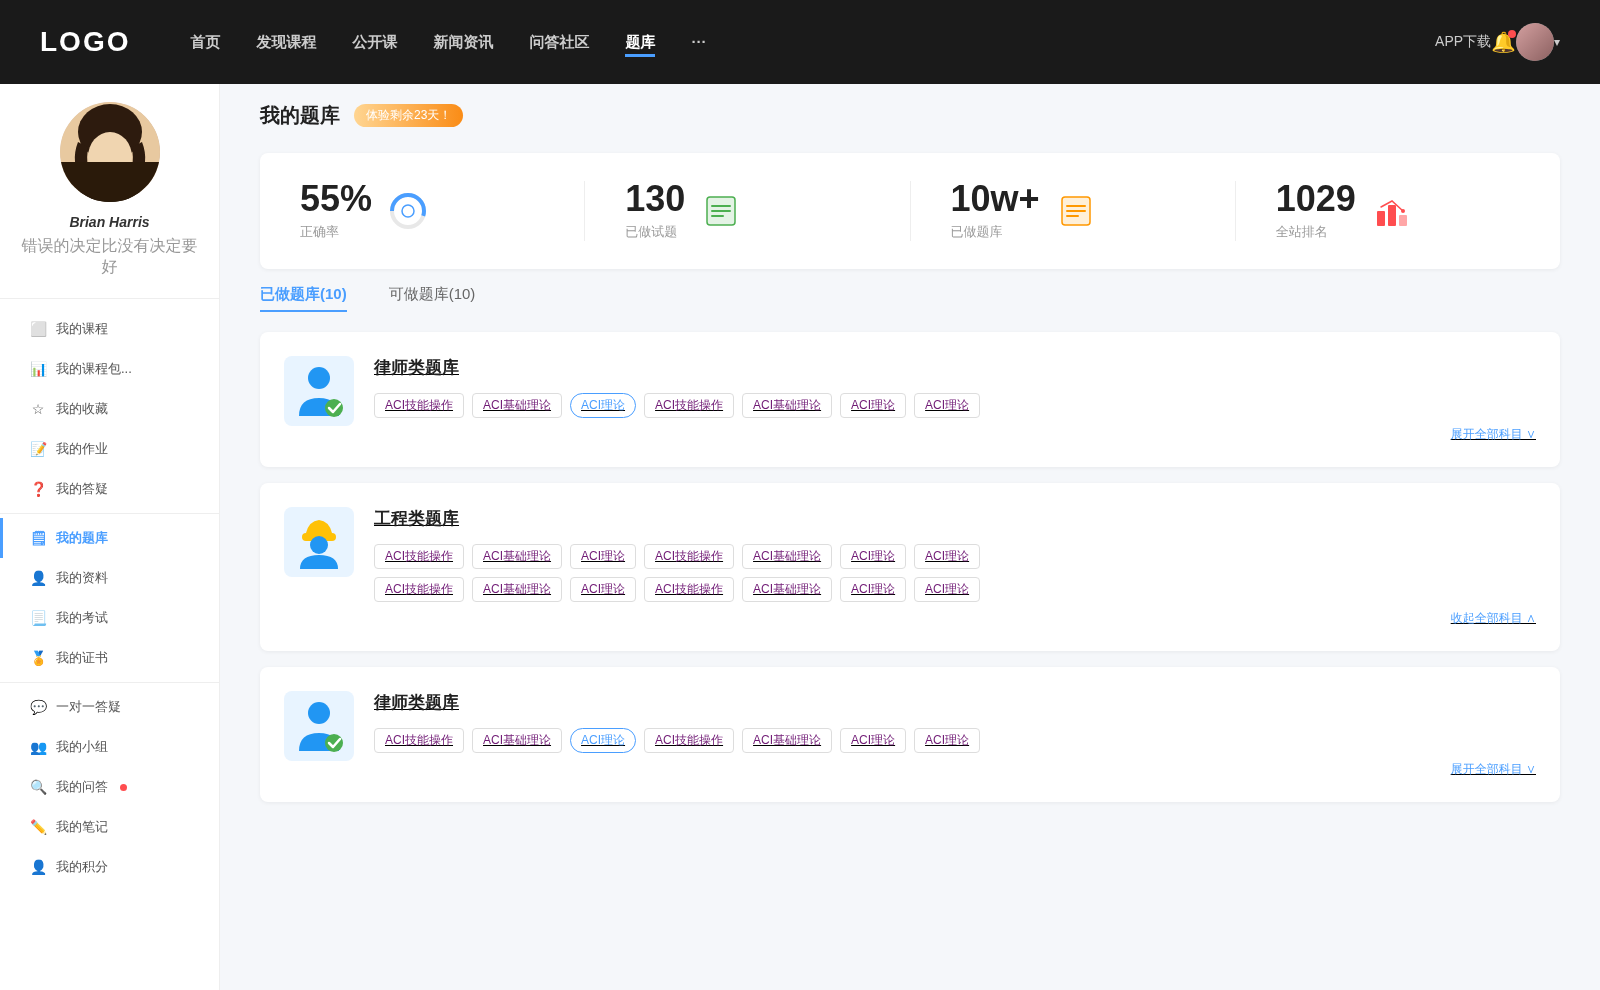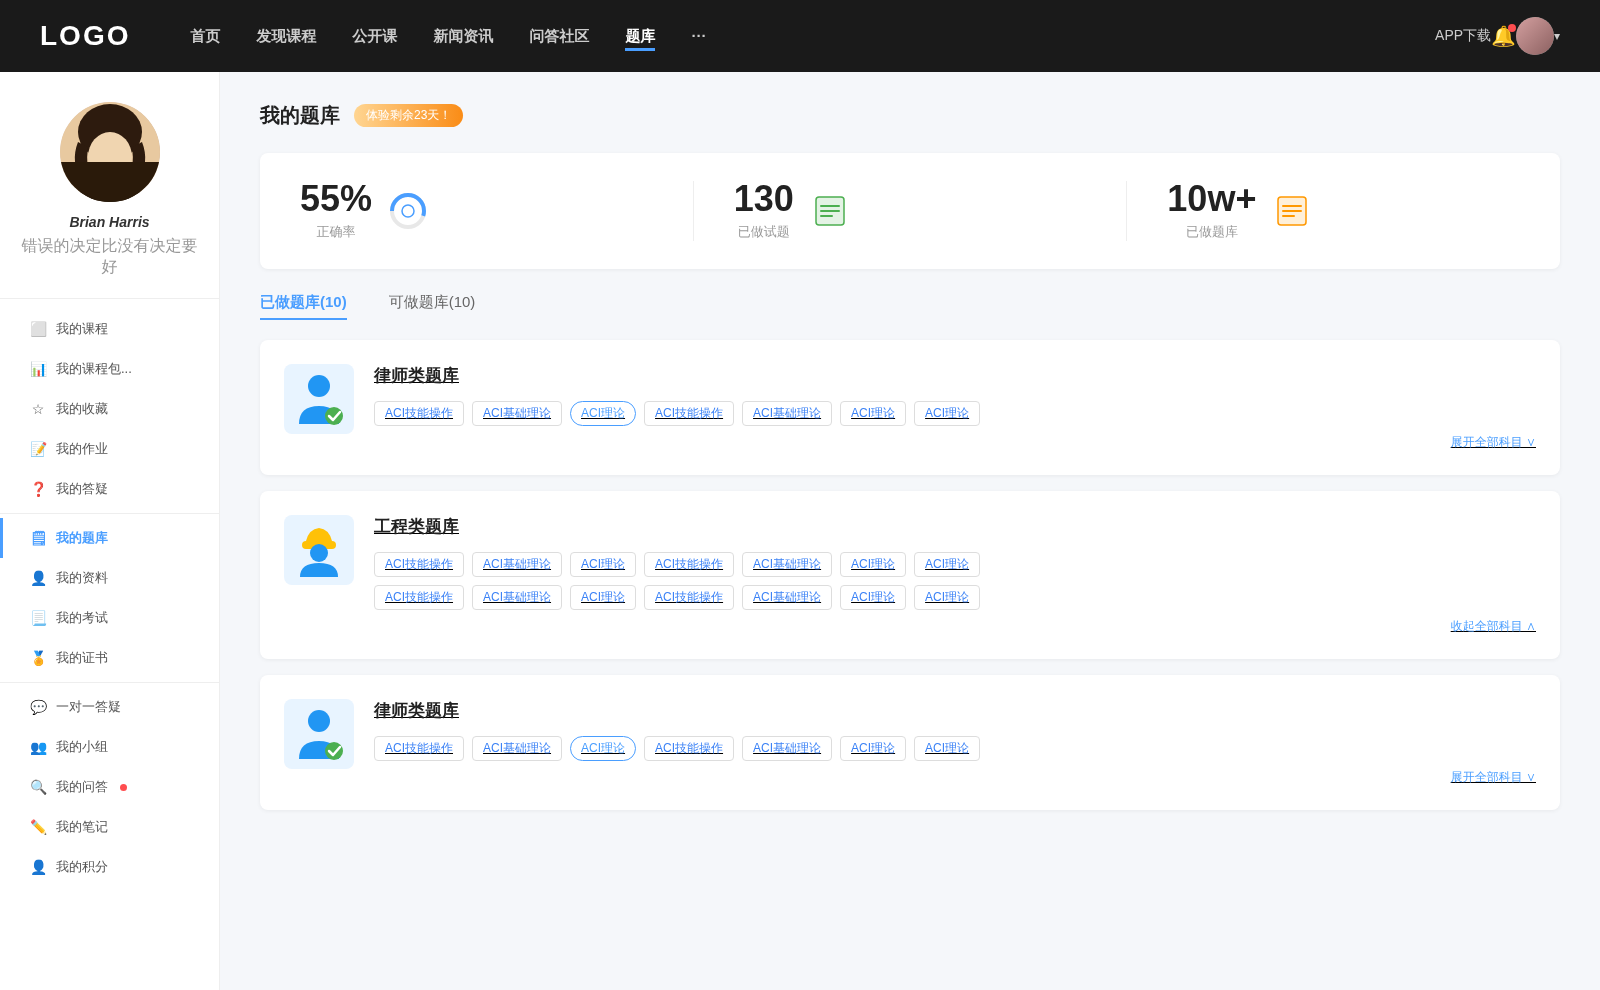--- a/index.html
+++ b/index.html
@@ -1,21 +1,21 @@
 <!DOCTYPE html>
 <html><head>
   <meta charset="utf-8">
   <style>
     * { margin: 0; padding: 0; box-sizing: border-box; }
     body { font-family: -apple-system, BlinkMacSystemFont, "PingFang SC", "Microsoft YaHei", sans-serif; background: #f0f2f5; width: 1600px; min-height: 990px; overflow-x: hidden; }
 
     
     .navbar {
       background: #1a1a1a;
-      height: 72px;
+      height: 84px;
       display: flex;
       align-items: center;
       padding: 0 40px;
       position: fixed;
       top: 0; left: 0; right: 0;
       z-index: 100;
     }
     .nav-logo {
       color: white;
       font-size: 28px;
@@ -194,23 +194,22 @@
       padding: 3px 12px;
       border-radius: 20px;
     }
 
     
     .stats-bar {
       background: #fff;
       border-radius: 8px;
       display: flex;
       padding: 28px 0;
-      margin-bottom: 24px;
+      margin-bottom: 16px;
       box-shadow: 0 1px 4px rgba(0,0,0,0.06);
-      text-align: center;
     }
     .stat-item {
       flex: 1;
       display: flex;
       align-items: center;
       padding: 0 40px;
       border-right: 1px solid #eee;
       gap: 16px;
     }
     .stat-item:last-child { border-right: none; }
@@ -279,21 +278,21 @@
       margin-bottom: 14px;
     }
     .tags-row {
       display: flex;
       flex-wrap: wrap;
       gap: 8px;
       margin-bottom: 8px;
     }
     .tag {
       font-size: 12px;
-      color: #3b82f6;
+      color: #701a75;
       border: 1px solid #ddd;
       border-radius: 4px;
       padding: 3px 10px;
       cursor: pointer;
     }
     .tag.active-tag {
       color: #4a9eff;
       border-color: #4a9eff;
       border-radius: 20px;
     }
@@ -488,20 +487,35 @@
         <div class="stat-icon">
           <svg width="36" height="36" viewBox="0 0 36 36">
             <rect x="4" y="4" width="28" height="28" rx="3" fill="#ff9800" opacity="0.15"></rect>
             <rect x="4" y="4" width="28" height="28" rx="3" fill="none" stroke="#ff9800" stroke-width="1.5"></rect>
             <line x1="9" y1="13" x2="27" y2="13" stroke="#ff9800" stroke-width="2" stroke-linecap="round"></line>
             <line x1="9" y1="18" x2="27" y2="18" stroke="#ff9800" stroke-width="2" stroke-linecap="round"></line>
             <line x1="9" y1="23" x2="20" y2="23" stroke="#ff9800" stroke-width="2" stroke-linecap="round"></line>
           </svg>
         </div>
       </div>
+      <div class="stat-item">
+        <div class="stat-text">
+          <span class="stat-value">1029</span>
+          <span class="stat-label">全站排名</span>
+        </div>
+        <div class="stat-icon">
+          <svg width="36" height="36" viewBox="0 0 36 36">
+            <rect x="3" y="18" width="8" height="15" rx="1" fill="#ff4d4f"></rect>
+            <rect x="14" y="12" width="8" height="21" rx="1" fill="#ff4d4f"></rect>
+            <rect x="25" y="22" width="8" height="11" rx="1" fill="#ff4d4f" opacity="0.5"></rect>
+            <polyline points="7,14 18,8 29,18" fill="none" stroke="#ff4d4f" stroke-width="1.5" stroke-linecap="round"></polyline>
+            <circle cx="29" cy="18" r="2" fill="#ff4d4f"></circle>
+          </svg>
+        </div>
+      </div>
     </div>
 
     <div class="tabs-bar">
       <div class="tab active">已做题库(10)</div>
       <div class="tab">可做题库(10)</div>
     </div>
 
     <div class="qbank-card">
       <div class="qbank-header">
         <svg class="lawyer-icon-svg" viewBox="0 0 70 70" xmlns="http://www.w3.org/2000/svg">

